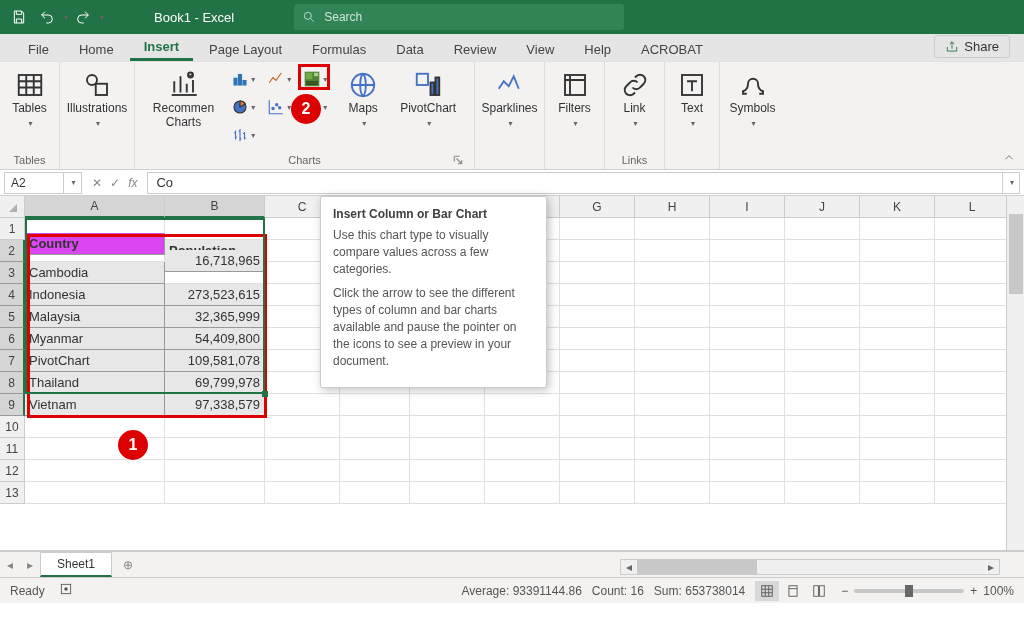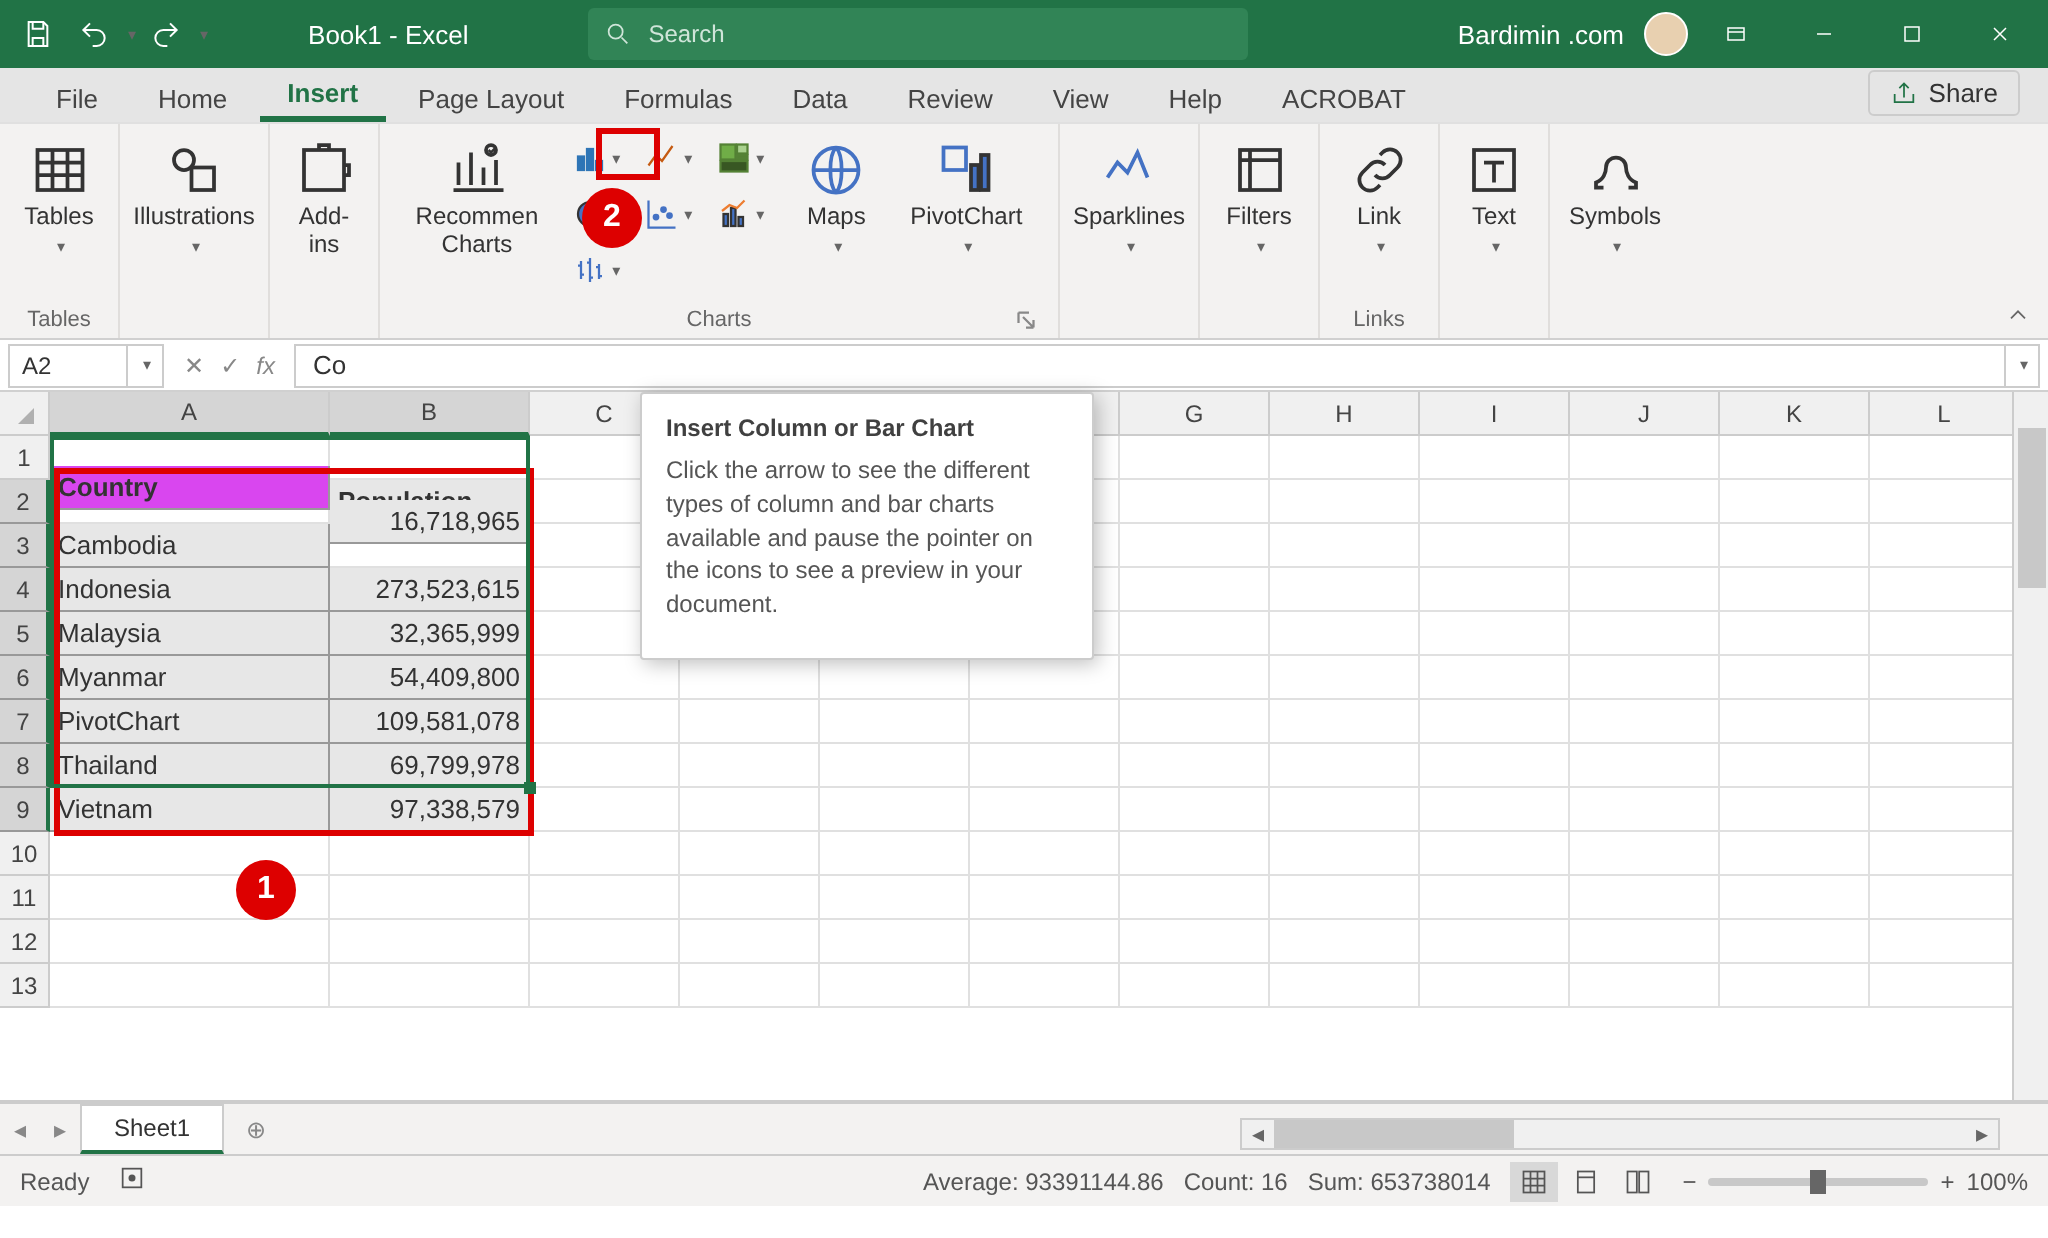--- a/index.html
+++ b/index.html
@@ -115,45 +115,20 @@
       </div>
     <span class="dd">▾</span>
   </div>
   <div class="tb-title">Book1 - Excel</div>
   <div class="searchbox">
     <svg viewBox="0 0 24 24">
         <circle cx="10" cy="10" r="6"></circle>
         <path d="M20 20l-5-5"></path>
       </svg>
     <span>Search</span>
-  </div>
-  <div class="tb-right">
-    <span class="brand">Bardimin .com</span>
-    <div class="avatar"></div>
-    <div class="win-btn">
-        <svg viewBox="0 0 24 24">
-          <rect x="4" y="6" width="16" height="12"></rect>
-          <path d="M4 10h16"></path>
-        </svg>
-      </div>
-    <div class="win-btn">
-        <svg viewBox="0 0 24 24">
-          <path d="M5 12h14"></path>
-        </svg>
-      </div>
-    <div class="win-btn">
-        <svg viewBox="0 0 24 24">
-          <rect x="5" y="5" width="14" height="14"></rect>
-        </svg>
-      </div>
-    <div class="win-btn">
-        <svg viewBox="0 0 24 24">
-          <path d="M6 6l12 12M18 6L6 18"></path>
-        </svg>
-      </div>
   </div>
 </div>
 
 <div class="tabs">
   <div class="tab">File</div>
   <div class="tab">Home</div>
   <div class="tab active">Insert</div>
   <div class="tab">Page Layout</div>
   <div class="tab">Formulas</div>
   <div class="tab">Data</div>
@@ -194,35 +169,20 @@
               <circle cx="8" cy="8" r="4"></circle>
               <rect x="11" y="11" width="9" height="9"></rect>
             </svg>
           </div>
         <div class="lbl"><span>Illustrations</span><br><span class="dd">▾</span></div>
       </div>
     </div>
     <div class="rlabel"></div>
   </div>
 
-  <div class="rgroup" style="width:55px">
-    <div class="rgroup-inner">
-      <div class="bigbtn">
-        <div class="ico">
-            <svg viewBox="0 0 24 24">
-              <rect x="4" y="4" width="16" height="16"></rect>
-              <path d="M10 4V2h4v2M20 10h2v4h-2"></path>
-            </svg>
-          </div>
-        <div class="lbl" style="white-space:pre">Add-
-ins</div>
-      </div>
-    </div>
-    <div class="rlabel"></div>
-  </div>
 
   <div class="rgroup" style="width:340px">
     <div class="rgroup-inner" style="gap:6px">
       <div class="bigbtn" style="min-width:70px">
         <div class="ico">
             <svg viewBox="0 0 24 24">
               <path d="M5 18V9M10 18V5M15 18v-7M20 18V8"></path>
               <path d="M3 20h20"></path>
               <circle cx="18" cy="4" r="2"></circle>
               <path d="M17 4l1 1 2-2" stroke-width="1"></path>
@@ -629,20 +589,21 @@
   <div class="sel-handle" style="left:262px;top:195px;"></div>
 
   <div style="position:absolute;right:0;top:0;width:18px;height:100%;background:#f0f0f0;border-left:1px solid #ccc;">
     <div style="position:absolute;top:18px;left:2px;width:14px;height:80px;background:#c8c8c8;"></div>
   </div>
 </div>
 
 <div class="tooltip" style="left:320px;top:196px;">
   <div class="tt-title">Insert Column or Bar Chart</div>
   <div class="tt-body">
+    <p>Use this chart type to visually compare values across a few categories.</p>
     <p>Click the arrow to see the different types of column and bar charts available and pause the pointer on the icons to see a preview in your document.</p>
   </div>
 </div>
 
 <div class="stabs">
   <div class="navbtn">◂</div>
   <div class="navbtn">▸</div>
   <div class="stab">Sheet1</div>
   <div class="newtab">⊕</div>
   <div class="hscroll">

